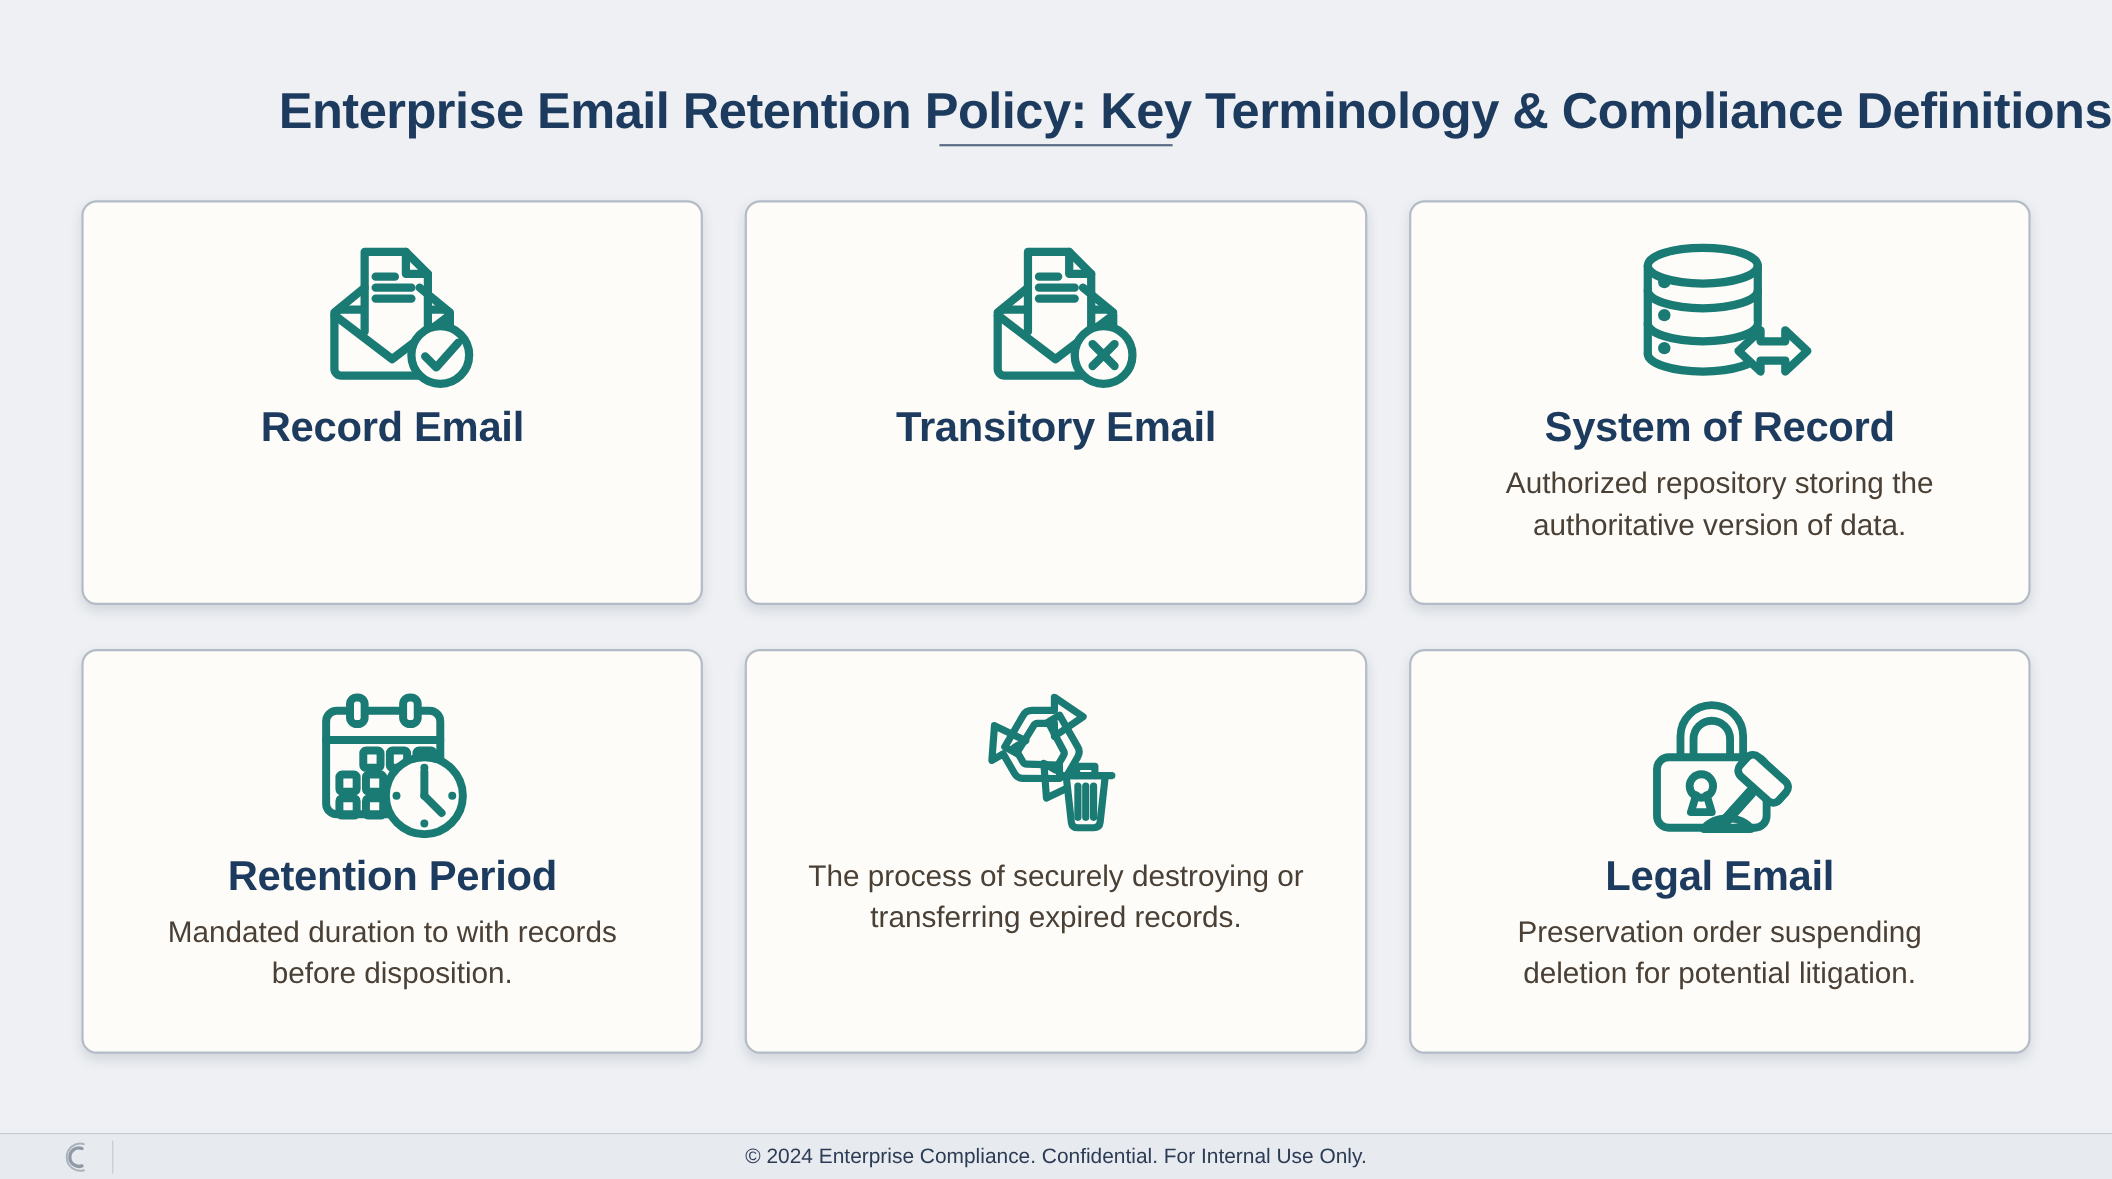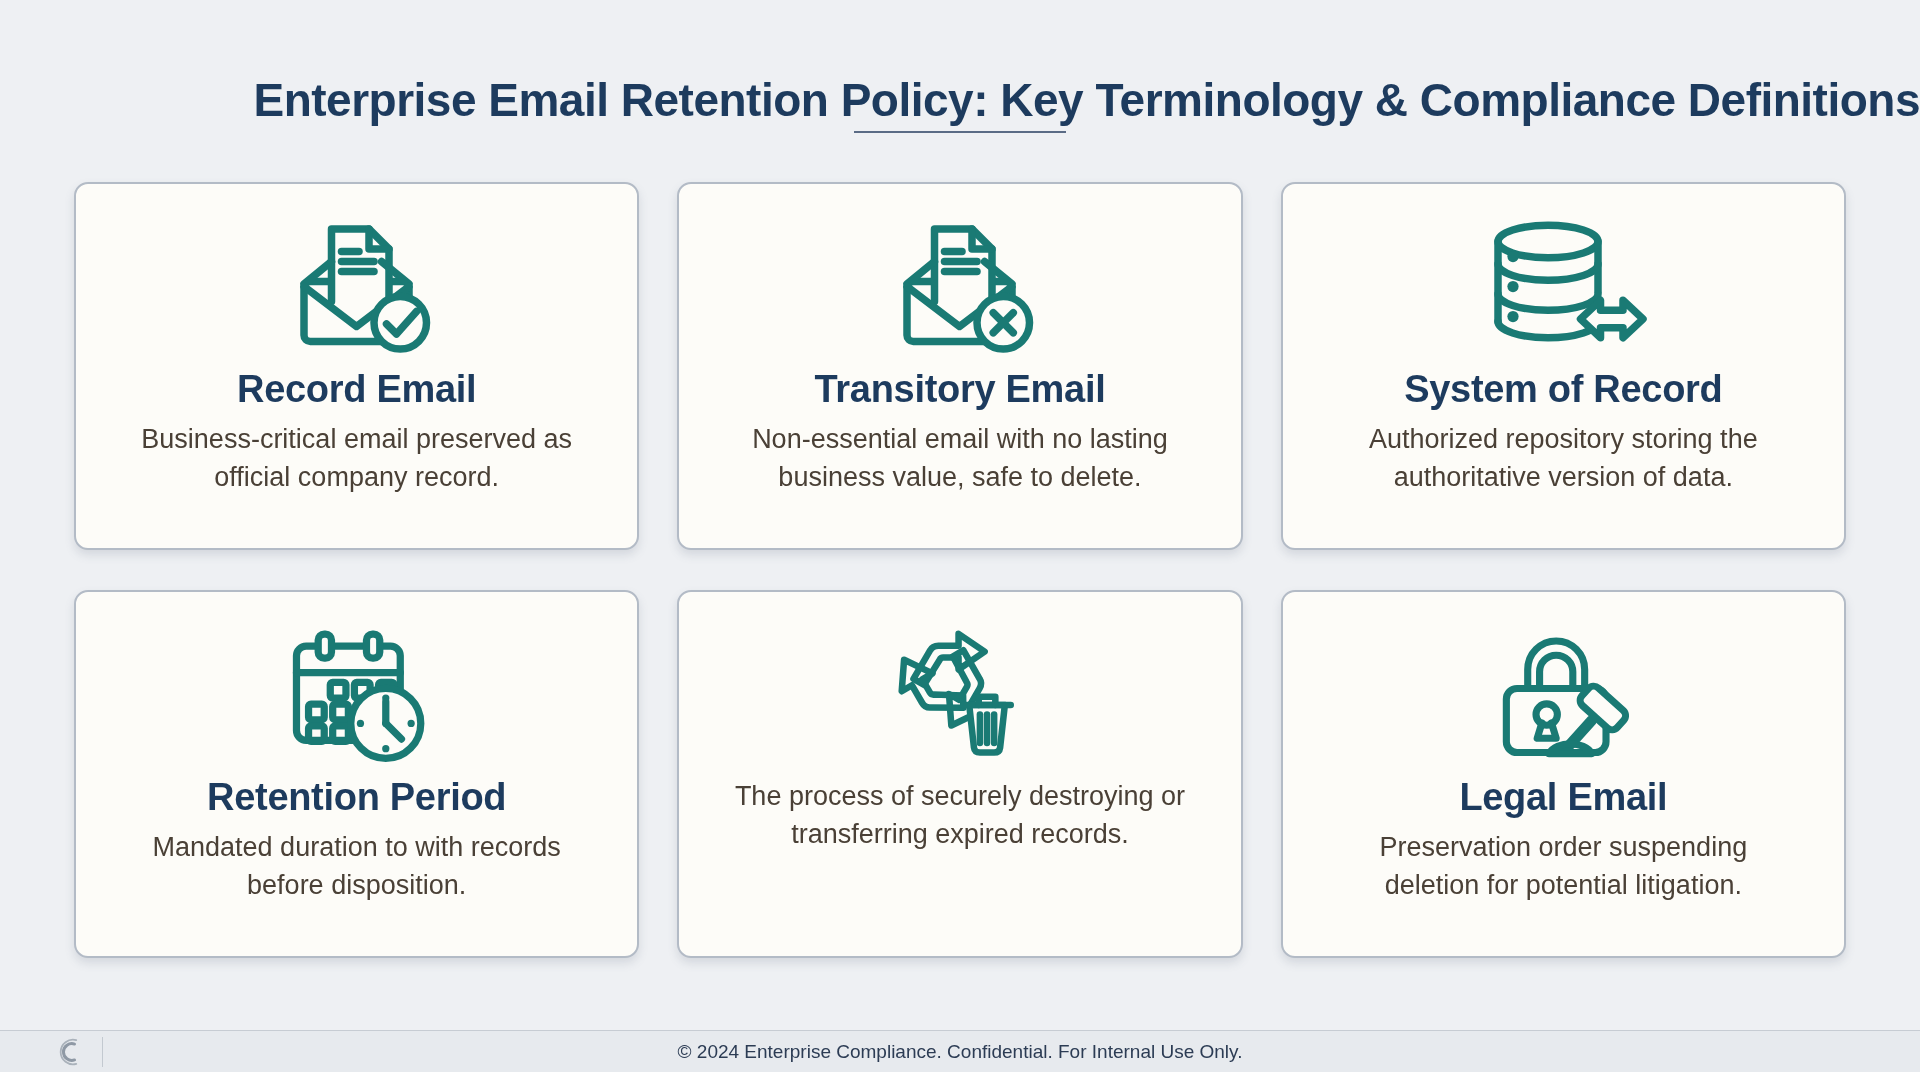--- a/index.html
+++ b/index.html
@@ -78,21 +78,20 @@
           <path d="M50,38 H76"></path>
           <path d="M50,46 H76"></path>
         <path d="M20,56 L42,38"></path>
           <path d="M104,56 L82,38"></path>
         <path d="M20,58 L62,90 L104,58"></path>
         <circle class="knock" cx="97" cy="87" r="21"></circle>
         <path d="M86,88 l8,8 l16,-18"></path>
       </svg>
     </div>
     <div class="card-title">Record Email</div>
-    <div class="card-desc">Business-critical email preserved as official company record.</div>
   </div>
 
   <div class="card">
     <div class="icon">
       <svg viewBox="0 0 124 112" fill="none" stroke="currentColor" stroke-width="6" stroke-linecap="round" stroke-linejoin="round">
         <rect x="20" y="54" width="84" height="48" rx="5"></rect>
         <path class="knock" d="M42,70 V12 H72 L88,28 V70 Z" stroke="none"></path>
         <path d="M42,70 V12 H72 L88,28 V70"></path>
         <path d="M72,12 V28 H88"></path>
         <path d="M50,30 H64"></path>
@@ -100,21 +99,20 @@
           <path d="M50,46 H76"></path>
         <path d="M20,56 L42,38"></path>
           <path d="M104,56 L82,38"></path>
         <path d="M20,58 L62,90 L104,58"></path>
         <circle class="knock" cx="97" cy="87" r="21"></circle>
         <path d="M89,79 l16,16"></path>
           <path d="M105,79 l-16,16"></path>
       </svg>
     </div>
     <div class="card-title">Transitory Email</div>
-    <div class="card-desc">Non-essential email with no lasting business value, safe to delete.</div>
   </div>
 
   <div class="card">
     <div class="icon">
       <svg viewBox="0 0 136 112" fill="none" stroke="currentColor" stroke-width="6" stroke-linecap="round" stroke-linejoin="round">
         <ellipse cx="56" cy="22" rx="40" ry="13"></ellipse>
         <path d="M16,22 V86"></path>
           <path d="M96,22 V62"></path>
         <path d="M16,40 a40,13 0 0 0 80,0"></path>
         <path d="M16,64 a40,13 0 0 0 80,0"></path>

